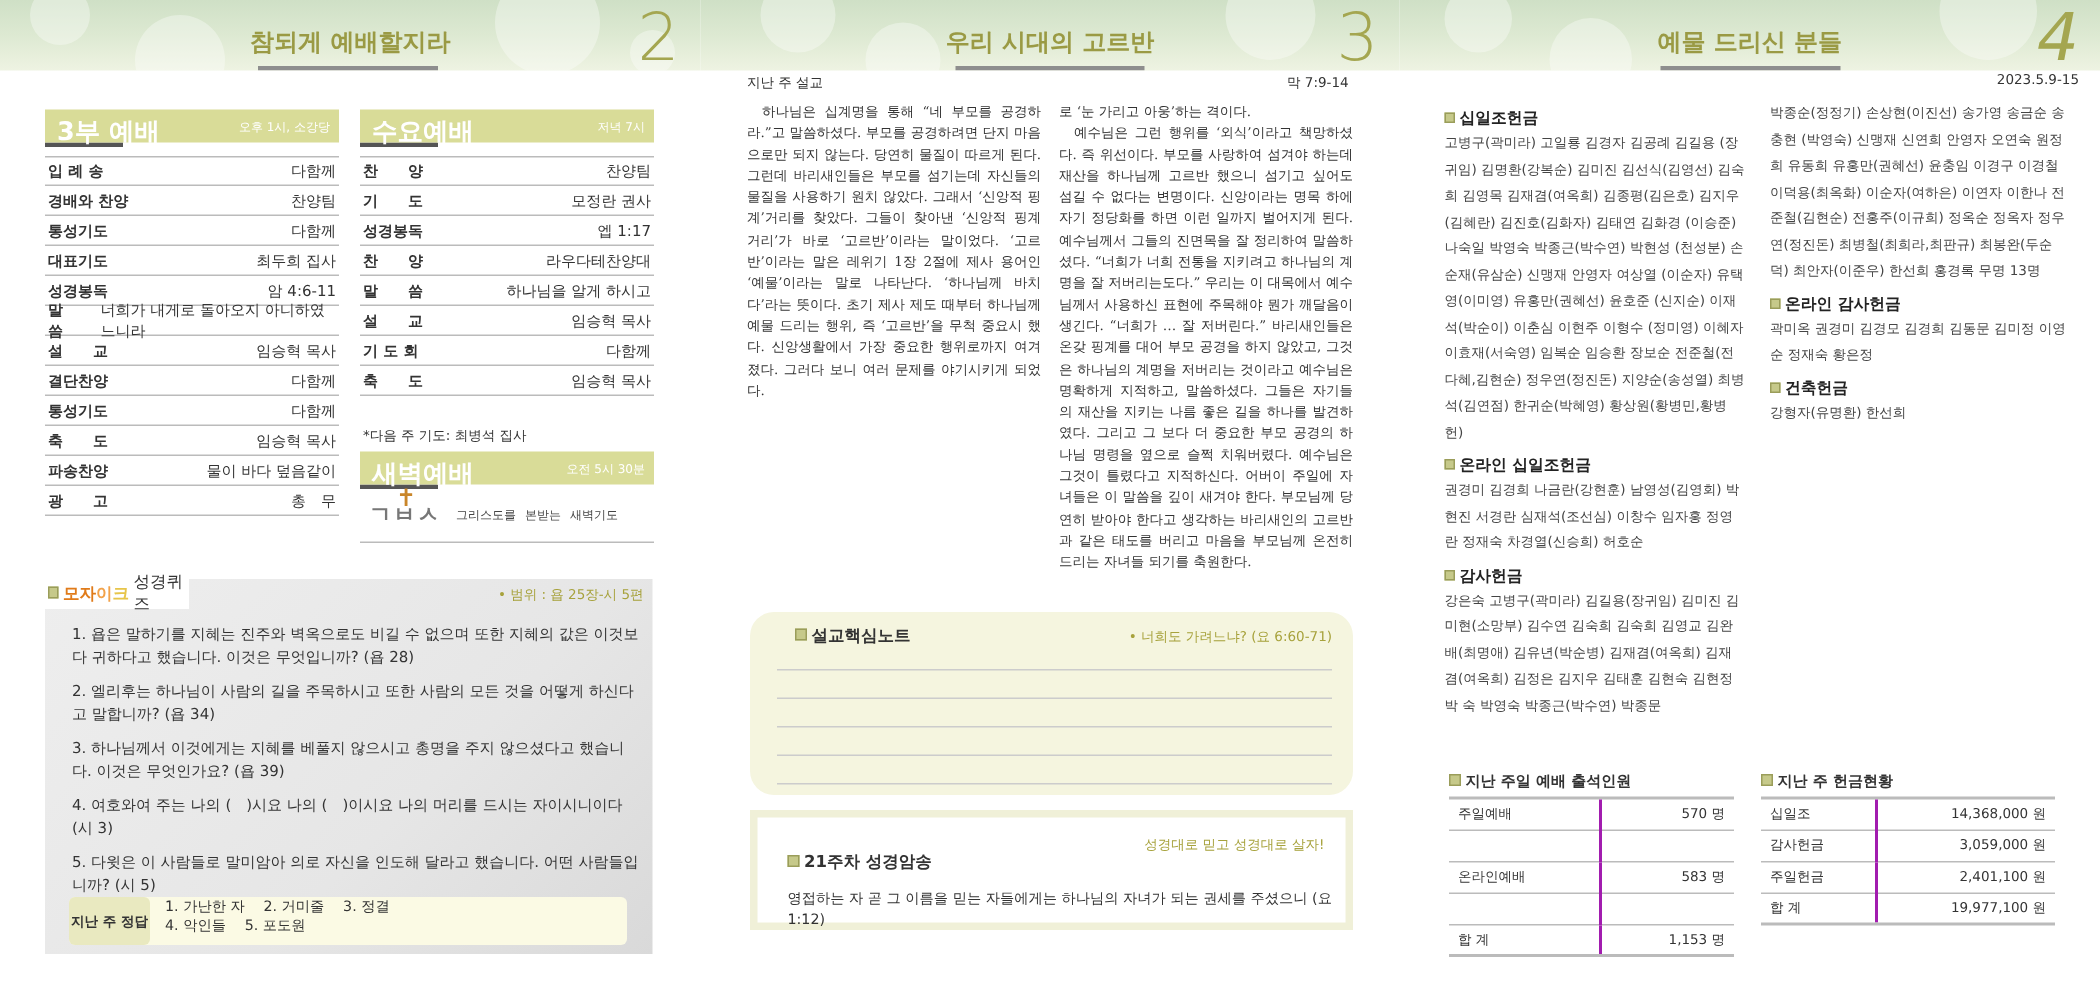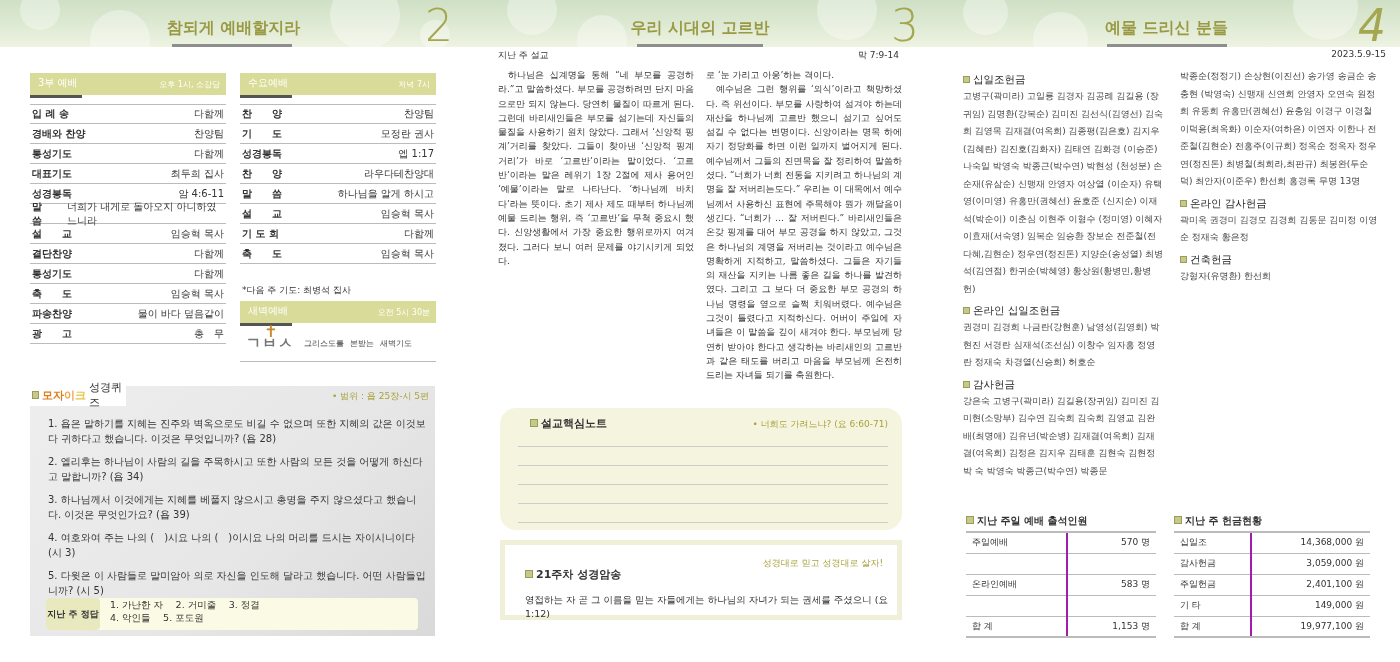--- a/index.html
+++ b/index.html
@@ -8,21 +8,21 @@
 .p2{left:0;} .p3{left:467px;width:466px;} .p4{left:933px;}
 .header{position:absolute;top:0;left:0;right:0;height:47px;background:linear-gradient(180deg,#cfe0c6 0%,#dde9d2 50%,#eef3e2 100%);overflow:hidden;}
 .bubble{position:absolute;border-radius:50%;background:rgba(255,255,255,0.35);}
 .htitle{position:absolute;top:18px;left:0;right:0;text-align:center;font-size:16px;font-weight:bold;color:#9a9a44;}
 .hunder{position:absolute;top:44px;height:3px;background:#8e8e8e;}
 .pnum{position:absolute;top:4px;right:14px;font-size:44px;font-weight:300;color:#a4a650;font-family:"DejaVu Sans",sans-serif;line-height:44px;}
 .pnum.italic{font-style:italic;}
 
 .sched{position:absolute;font-size:10px;}
 .sched-head{height:22px;background:#d9dc98;position:relative;}
-.sched-head .n{position:absolute;left:8px;top:3px;color:#fff;font-weight:normal;font-size:10px;}
+.sched-head .n{position:absolute;left:8px;top:3px;color:#fff;font-weight:bold;font-size:17px;}
 .sched-head .t{position:absolute;right:6px;top:6px;color:#fff;font-size:8px;}
 .sched-line{height:3px;width:52px;background:#555;margin-top:0;}
 .srow{display:flex;justify-content:space-between;border-bottom:1px solid #bbb;height:20px;align-items:center;padding:0 2px;}
 .srow:first-of-type{border-top:1px solid #bbb;}
 .srow .l{font-weight:bold;color:#333;}
 .srow .v{color:#333;}
 .note{font-size:9px;padding:4px 2px;margin-top:16px;}
 .logo-row{display:flex;align-items:center;height:36px;padding:0 6px;border-bottom:1px solid #bbb;font-size:8px;color:#444;}
 .quiz{position:absolute;left:30px;top:386px;width:405px;height:250px;background:linear-gradient(135deg,#eeeeee 0%,#e6e6e6 60%,#d9d9d9 100%);}
 .quiz-head{position:absolute;top:-2px;left:0;height:22px;background:#fff;width:96px;padding-left:2px;display:flex;align-items:center;font-size:11px;}
@@ -41,21 +41,21 @@
 .notes-title{position:absolute;left:30px;top:8px;font-size:11px;font-weight:bold;}
 .notes-ref{position:absolute;right:14px;top:10px;font-size:9px;color:#a7a23c;text-align:center;}
 .nline{position:absolute;left:18px;right:14px;height:1px;background:#ccc;}
 .memory{position:absolute;left:500px;top:540px;width:402px;height:80px;border:5px solid #f0f0d8;background:#fff;}
 .mem-title{position:absolute;left:20px;top:22px;font-size:11px;font-weight:bold;}
 .mem-motto{position:absolute;right:14px;top:12px;font-size:9px;color:#a7a23c;}
 .mem-verse{position:absolute;left:20px;top:48px;width:370px;font-size:9.5px;line-height:14px;}
 
 .p4date{position:absolute;top:49px;right:14px;font-size:9px;}
 .offer-col{position:absolute;font-size:9px;line-height:17.5px;color:#444;}
-.offer-title{font-size:10.5px;font-weight:normal;color:#222;margin-top:2px;line-height:18px;}
+.offer-title{font-size:10.5px;font-weight:bold;color:#222;margin-top:2px;line-height:18px;}
 .offer-title .sq{width:7px;height:7px;}
 .tbl{position:absolute;font-size:9px;}
 .tbl-title{font-size:10px;font-weight:bold;margin-bottom:3px;}
 .tbl table{border-collapse:collapse;width:100%;}
 .tbl td{height:21px;border-bottom:1px solid #bbb;padding:0 6px;}
 .tbl tr:first-child td{border-top:2px solid #bbb;}
 .tbl tr:last-child td{border-bottom:2px solid #bbb;}
 .tbl td.v{text-align:right;border-left:2px solid #a21caf;}
 </style>
 </head>
@@ -308,23 +308,19 @@
           </tr>
           <tr>
             <td>감사헌금</td>
             <td class="v">3,059,000 원</td>
           </tr>
           <tr>
             <td>주일헌금</td>
             <td class="v">2,401,100 원</td>
           </tr>
           <tr>
-            <td>기 타</td>
-            <td class="v">149,000 원</td>
-          </tr>
-          <tr>
             <td>합 계</td>
             <td class="v">19,977,100 원</td>
           </tr>
         </tbody>
       </table>
   </div>
 </div>
 
 </body></html>

